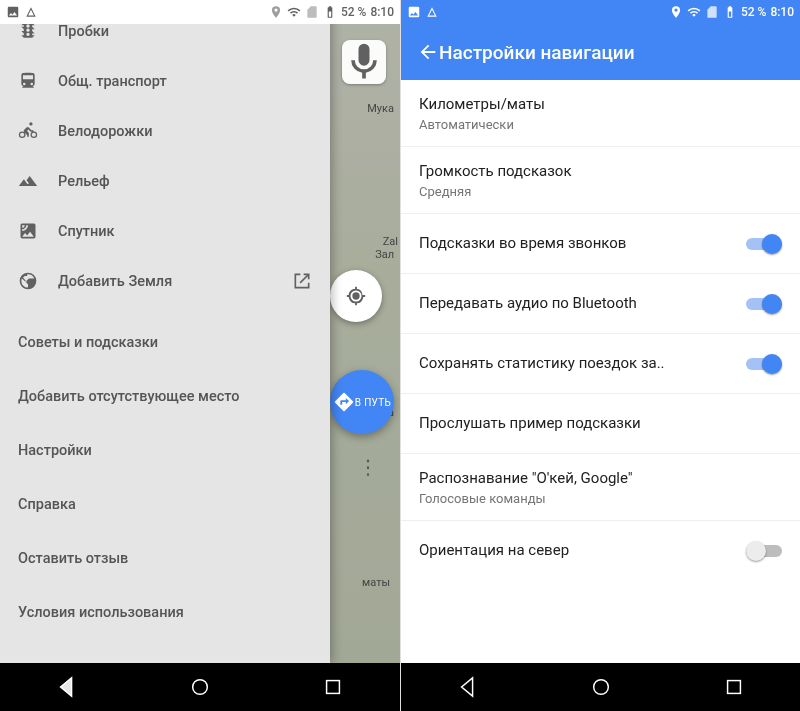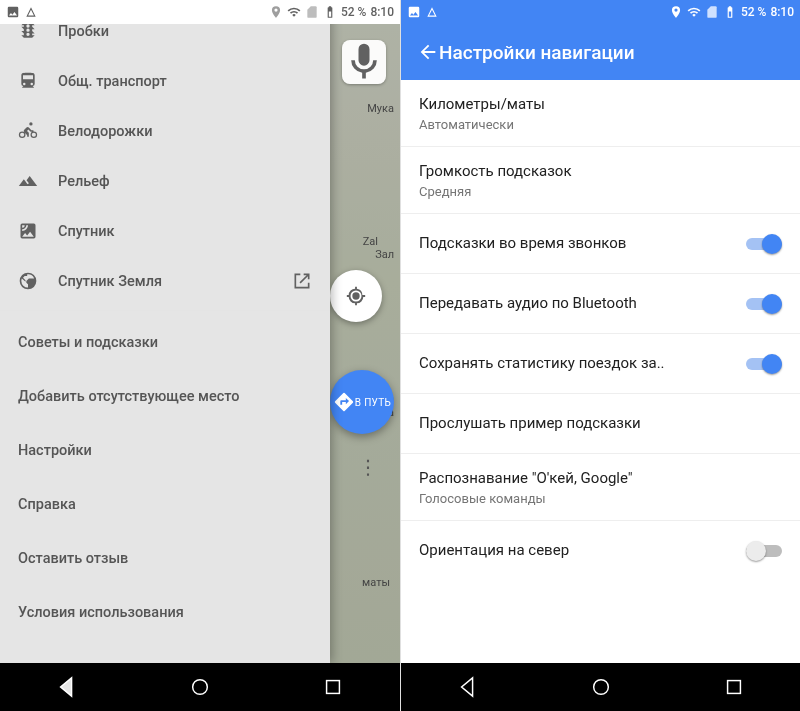--- a/index.html
+++ b/index.html
@@ -154,21 +154,21 @@
   <div class="map-bg"></div>
   <div class="map-overlay"></div>
 
   <div class="mic-chip">
     <svg viewBox="0 0 24 24">
         <path fill="#616161" d="M12 14a3 3 0 003-3V5a3 3 0 10-6 0v6a3 3 0 003 3zm5-3a5 5 0 01-10 0H5a7 7 0 006 6.92V21h2v-3.08A7 7 0 0019 11h-2z"></path>
       </svg>
   </div>
 
   <span class="map-label" style="right:6px; top:102px;">Мука</span>
-  <span class="map-label" style="right:22px; top:235px;">Zal</span>
+  <span class="map-label" style="right:2px; top:235px;">Zal</span>
   <span class="map-label" style="right:6px; top:248px;">Зал</span>
   <span class="map-label" style="right:6px; top:392px;">Дева</span>
   <span class="map-label" style="right:6px; top:406px;">Deva</span>
   <span class="map-label" style="right:10px; top:576px;">маты</span>
 
   <div class="fab fab-locate">
     <svg viewBox="0 0 24 24" width="22" height="22">
         <path fill="#616161" d="M12 8a4 4 0 100 8 4 4 0 000-8zm9 3h-2.07A7 7 0 0013 4.07V2h-2v2.07A7 7 0 004.07 11H2v2h2.07A7 7 0 0011 19.93V22h2v-2.07A7 7 0 0019.93 13H22v-2zM12 18a6 6 0 110-12 6 6 0 010 12z"></path>
       </svg>
   </div>
@@ -229,21 +229,21 @@
         </span>
         <span class="d-label">Спутник</span>
       </div>
 
       <div class="d-item">
         <span class="d-icon">
           <svg viewBox="0 0 24 24">
               <path fill="#616161" d="M12 2a10 10 0 100 20 10 10 0 000-20zm0 2a8 8 0 017.4 5H13l-3 3v2l2 2v3.9A8 8 0 014 12c0-1 .2-2 .6-2.9L9 13v-2L6 8l2-2h3V4.1c.3 0 .7-.1 1-.1z"></path>
             </svg>
         </span>
-        <span class="d-label">Спутник Земля</span>
+        <span class="d-label">Добавить Земля</span>
         <span class="d-trail">
           <svg viewBox="0 0 24 24" width="20" height="20">
               <path fill="#616161" d="M10 3H3v18h18v-7h-2v5H5V5h5V3zm4 0v2h3.6L9 13.6 10.4 15 19 6.4V10h2V3h-7z"></path>
             </svg>
         </span>
       </div>
 
       <div class="d-divider"></div>
 
       <div class="d-plain">

